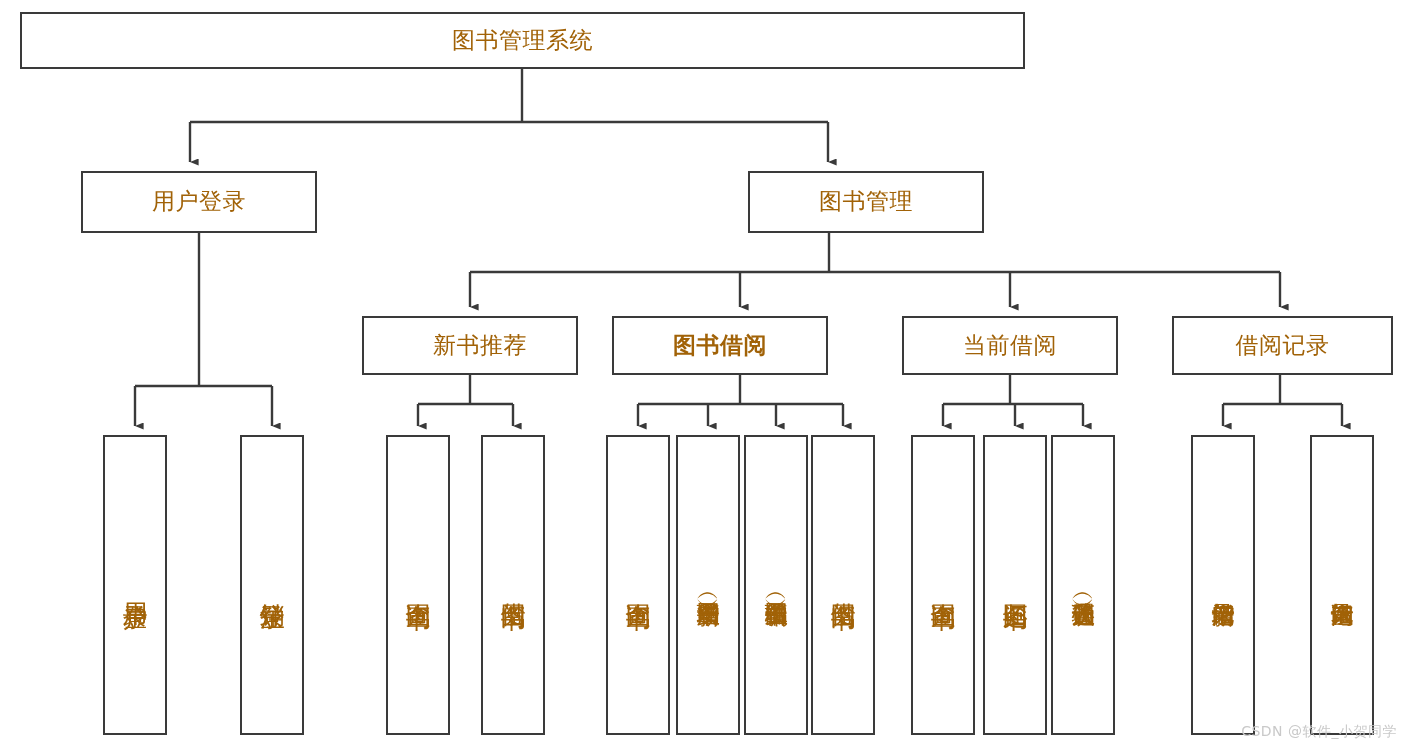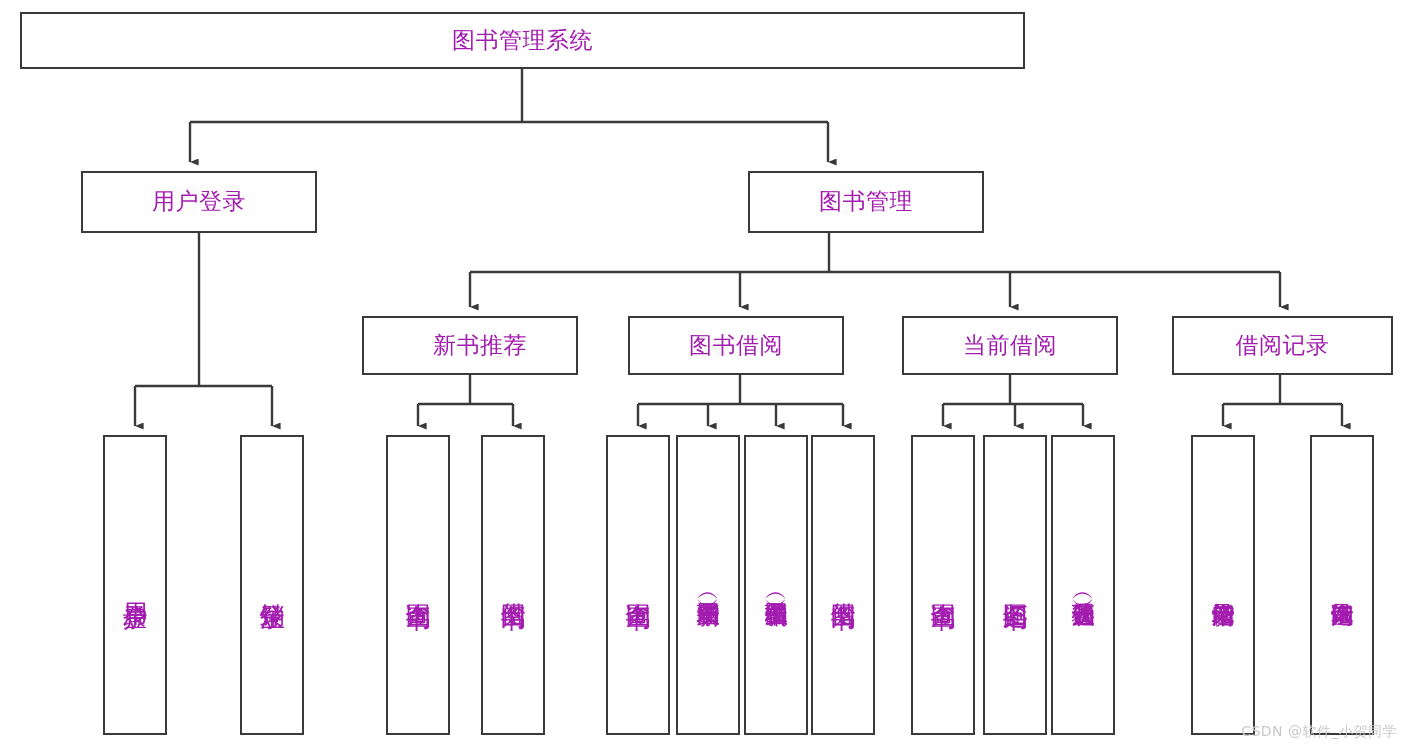--- a/index.html
+++ b/index.html
@@ -18,21 +18,21 @@
     overflow: hidden;
   }
   .node {
     position: absolute;
     box-sizing: border-box;
     background: #ffffff;
     border: 2px solid #3a3a3a;
     display: flex;
     align-items: center;
     justify-content: center;
-    color: #a21caf;
+    color: #a16207;
   }
   .node .label {
     display: block;
     text-align: center;
     line-height: 1.18;
     letter-spacing: 0.5px;
   }
   .node.horizontal .label {
     font-size: 23px;
   }
@@ -126,21 +126,21 @@
       </div>
       <div class="node horizontal" style="left: 81px; top: 171px; width: 236px; height: 62px;">
         <span class="label">用户登录</span>
       </div>
       <div class="node horizontal" style="left: 748px; top: 171px; width: 236px; height: 62px;">
         <span class="label">图书管理</span>
       </div>
       <div class="node horizontal" style="left: 362px; top: 316px; width: 216px; height: 59px; padding-left: 20px;">
         <span class="label">新书推荐</span>
       </div>
-      <div class="node horizontal" style="left: 628px; top: 316px; width: 216px; height: 59px;">
+      <div class="node horizontal" style="left: 612px; top: 316px; width: 216px; height: 59px; font-weight: bold;">
         <span class="label">图书借阅</span>
       </div>
       <div class="node horizontal" style="left: 902px; top: 316px; width: 216px; height: 59px;">
         <span class="label">当前借阅</span>
       </div>
       <div class="node horizontal" style="left: 1172px; top: 316px; width: 221px; height: 59px;">
         <span class="label">借阅记录</span>
       </div>
       <div class="node vertical" style="left: 103px; top: 435px; width: 64px; height: 300px;">
         <span class="label">用户登录</span>

